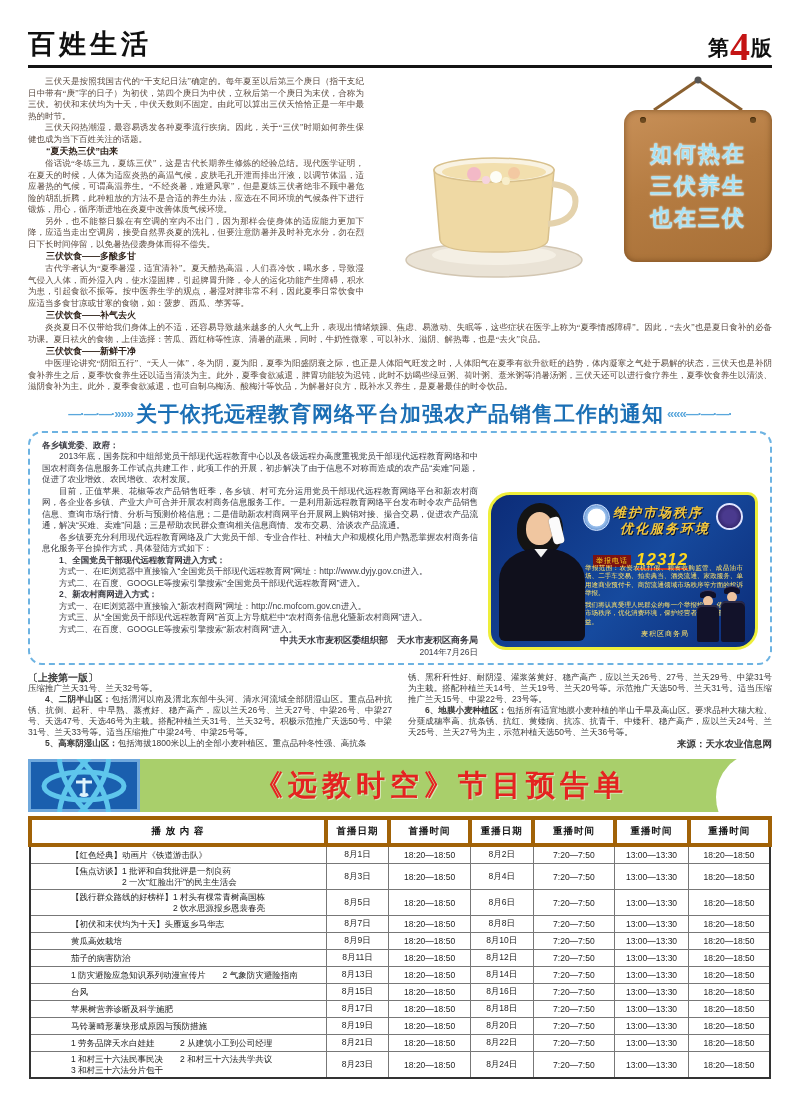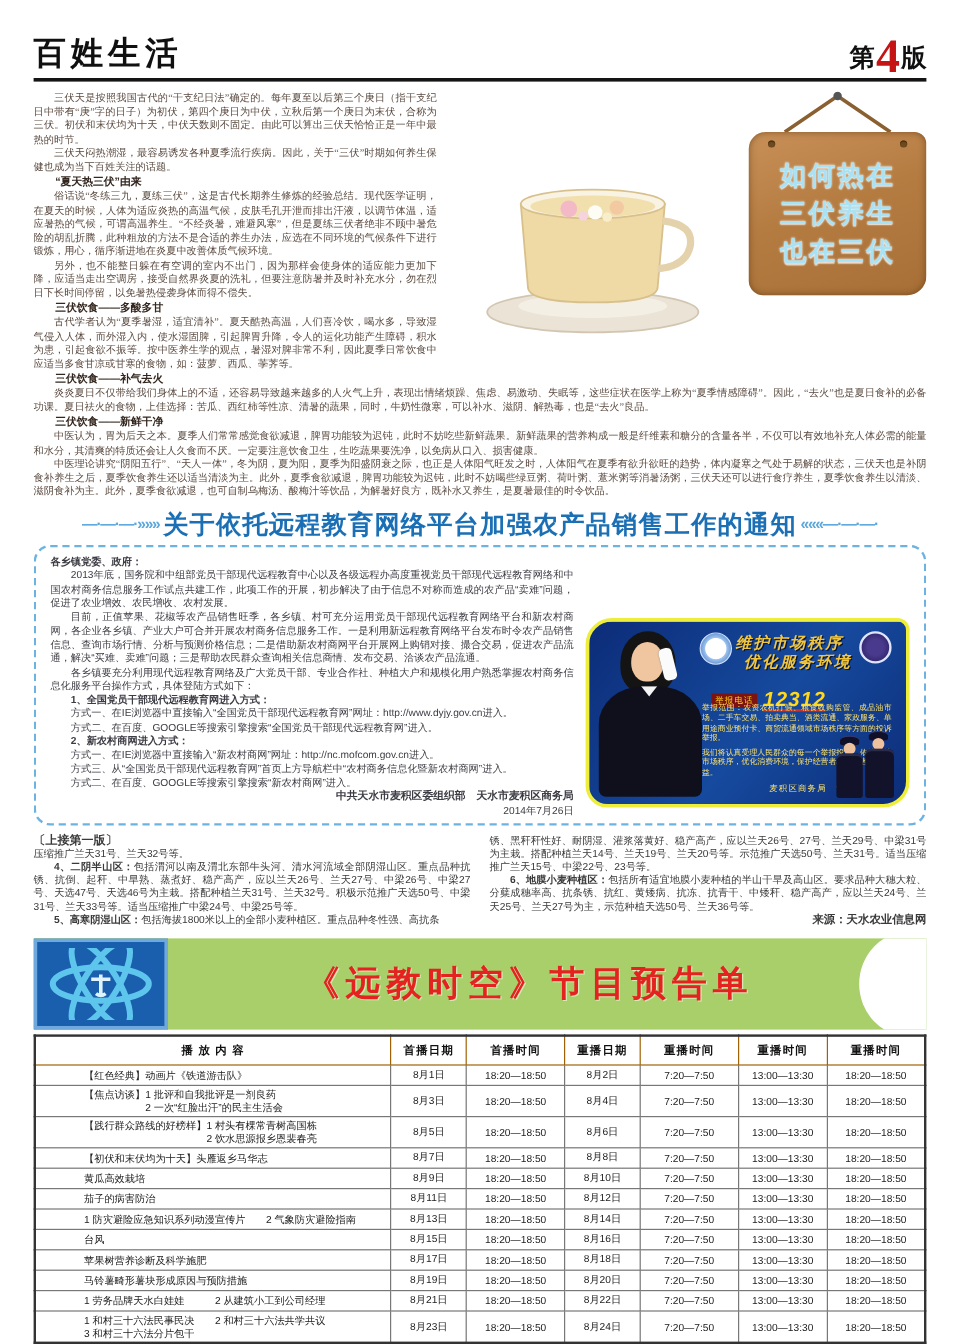--- a/index.html
+++ b/index.html
@@ -13,21 +13,21 @@
   .mast-page .num{color:#c41414;font-size:40px;line-height:30px;margin:0 1px;}
 
   
   .article{margin-top:8px;overflow:hidden;}
   .art-text p{margin:0;}
   .art-p{font-size:8.5px;line-height:11.5px;text-align:justify;text-indent:2em;color:#5a4a40;font-family:"Liberation Serif",serif;}
   .art-h{font-size:9px;line-height:13px;font-weight:bold;color:#33261e;text-indent:2em;margin:1px 0;}
   
   .sign-board{float:right;width:148px;margin:0 0 8px 12px;text-align:center;}
   .sign-rope{display:block;margin:0 auto;}
-  .board{height:136px;background:linear-gradient(160deg,#c89058 0%,#b57c42 45%,#a76f36 100%);border-radius:14px 10px 16px 12px;box-shadow:inset 0 0 6px rgba(80,45,10,.6);position:relative;display:flex;flex-direction:column;justify-content:center;gap:2px;}
+  .board{height:152px;background:linear-gradient(160deg,#c89058 0%,#b57c42 45%,#a76f36 100%);border-radius:14px 10px 16px 12px;box-shadow:inset 0 0 6px rgba(80,45,10,.6);position:relative;display:flex;flex-direction:column;justify-content:center;gap:2px;}
   .board .hole{position:absolute;top:7px;width:6px;height:6px;border-radius:50%;background:#6e4a20;box-shadow:inset 0 1px 1px #3c2708;}
   .hole.l{left:16px;} .hole.r{right:16px;}
   .sign-line{color:#a8e2f4;font-size:22px;font-weight:bold;letter-spacing:2px;text-shadow:0 0 2px #fdfdfd,0 1px 1px rgba(255,255,255,.7);}
   
   .cup-float{float:right;width:238px;height:152px;margin:56px 0 6px 10px;}
 
   
   .notice-head{clear:both;text-align:center;margin:7px 0 3px;white-space:nowrap;}
   .notice-deco{color:#5aa7dc;font-size:13px;font-weight:bold;letter-spacing:-1px;vertical-align:3px;}
   .notice-title{color:#1b6fb5;font-size:21px;font-weight:bold;letter-spacing:1px;margin:0 3px;}
@@ -67,26 +67,26 @@
 
   
   .cont{display:flex;gap:16px;margin-top:7px;}
   .cont-col{flex:1;font-size:8.5px;line-height:11px;text-align:justify;color:#3a3a3a;}
   .cont-col p{margin:0;text-indent:2em;}
   .cont-col p.first{text-indent:0;}
   .cont-tag{font-weight:bold;font-size:10px;text-indent:0 !important;}
   .cont-src{text-align:right;font-weight:bold;text-indent:0 !important;font-size:9.5px;}
 
   
-  .banner{margin-top:10px;height:76px;position:relative;background:#a9cf6b;overflow:hidden;}
+  .banner{margin-top:10px;height:53px;position:relative;background:#a9cf6b;overflow:hidden;}
   .logo-box{position:absolute;left:0;top:0;width:112px;height:100%;background:#1a5fae;display:flex;align-items:center;justify-content:center;box-shadow:inset 0 0 0 3px #6fa8dc;}
   .banner-title{position:absolute;left:112px;right:30px;top:0;bottom:0;display:flex;align-items:center;justify-content:center;color:#e42320;font-size:29px;font-weight:bold;letter-spacing:5px;text-shadow:1px 1px 0 rgba(255,255,255,.5);}
   .notch{position:absolute;right:-28px;top:-6px;width:84px;height:88px;background:#fff;border-radius:50%;}
   table.sched{width:100%;border-collapse:collapse;margin-top:4px;table-layout:fixed;border:2px solid #333;}
-  .sched th{font-size:9.5px;font-weight:bold;padding:5px 0;border:1px solid #a16207;letter-spacing:1px;color:#111;}
+  .sched th{font-size:9.5px;font-weight:bold;padding:5px 0;border:4px solid #a16207;letter-spacing:1px;color:#111;}
   .sched td{font-size:8.5px;padding:2px 3px;border:1px solid #777;color:#222;}
   .sched td.prog{text-align:left;padding-left:40px;}
   .sched td.prog div{line-height:10.5px;white-space:pre;}
   .sched td.c{text-align:center;white-space:nowrap;}
 </style>
 </head>
 <body>
 
 <div class="page">
 
@@ -135,21 +135,20 @@
         <p class="art-p">三伏天是按照我国古代的“干支纪日法”确定的。每年夏至以后第三个庚日（指干支纪日中带有“庚”字的日子）为初伏，第四个庚日为中伏，立秋后第一个庚日为末伏，合称为三伏。初伏和末伏均为十天，中伏天数则不固定。由此可以算出三伏天恰恰正是一年中最热的时节。</p>
         <p class="art-p">三伏天闷热潮湿，最容易诱发各种夏季流行疾病。因此，关于“三伏”时期如何养生保健也成为当下百姓关注的话题。</p>
         <p class="art-h">“夏天热三伏”由来</p>
         <p class="art-p">俗话说“冬练三九，夏练三伏”，这是古代长期养生修炼的经验总结。现代医学证明，在夏天的时候，人体为适应炎热的高温气候，皮肤毛孔开泄而排出汗液，以调节体温，适应暑热的气候，可谓高温养生。“不经炎暑，难避风寒”，但是夏练三伏者绝非不顾中暑危险的胡乱折腾，此种粗放的方法不是合适的养生办法，应选在不同环境的气候条件下进行锻炼，用心，循序渐进地在炎夏中改善体质气候环境。</p>
         <p class="art-p">另外，也不能整日躲在有空调的室内不出门，因为那样会使身体的适应能力更加下降，应适当走出空调房，接受自然界炎夏的洗礼，但要注意防暑并及时补充水分，勿在烈日下长时间停留，以免暑热侵袭身体而得不偿失。</p>
         <p class="art-h">三伏饮食——多酸多甘</p>
         <p class="art-p">古代学者认为“夏季暑湿，适宜清补”。夏天酷热高温，人们喜冷饮，喝水多，导致湿气侵入人体，而外湿入内，使水湿固脾，引起脾胃升降，令人的运化功能产生障碍，积水为患，引起食欲不振等。按中医养生学的观点，暑湿对脾非常不利，因此夏季日常饮食中应适当多食甘凉或甘寒的食物，如：菠萝、西瓜、荸荠等。</p>
         <p class="art-h">三伏饮食——补气去火</p>
         <p class="art-p">炎炎夏日不仅带给我们身体上的不适，还容易导致越来越多的人火气上升，表现出情绪烦躁、焦虑、易激动、失眠等，这些症状在医学上称为“夏季情感障碍”。因此，“去火”也是夏日食补的必备功课。夏日祛火的食物，上佳选择：苦瓜、西红柿等性凉、清暑的蔬果，同时，牛奶性微寒，可以补水、滋阴、解热毒，也是“去火”良品。</p>
         <p class="art-h">三伏饮食——新鲜干净</p>
-        <p class="art-p">中医认为，胃为后天之本。夏季人们常常感觉食欲减退，脾胃功能较为迟钝，此时不妨吃些新鲜蔬果。新鲜蔬果的营养构成一般是纤维素和糖分的含量各半，不仅可以有效地补充人体必需的能量和水分，其清爽的特质还会让人久食而不厌。一定要注意饮食卫生，生吃蔬果要洗净，以免病从口入、损害健康。</p>
         <p class="art-p">中医理论讲究“阴阳五行”、“天人一体”，冬为阴，夏为阳，夏季为阳盛阴衰之际，也正是人体阳气旺发之时，人体阳气在夏季有欲升欲旺的趋势，体内凝寒之气处于易解的状态，三伏天也是补阴食补养生之后，夏季饮食养生还以适当清淡为主。此外，夏季食欲减退，脾胃功能较为迟钝，此时不妨喝些绿豆粥、荷叶粥、薏米粥等消暑汤粥，三伏天还可以进行食疗养生，夏季饮食养生以清淡、滋阴食补为主。此外，夏季食欲减退，也可自制乌梅汤、酸梅汁等饮品，为解暑好良方，既补水又养生，是夏暑最佳的时令饮品。</p>
       </div>
   </div>
 
   <div class="notice-head">
     <span class="notice-deco">—·—·—·»»»</span><span class="notice-title">关于依托远程教育网络平台加强农产品销售工作的通知</span><span class="notice-deco">«««—·—·—·</span>
   </div>
 
   <div class="notice-box">
     <div class="promo">

